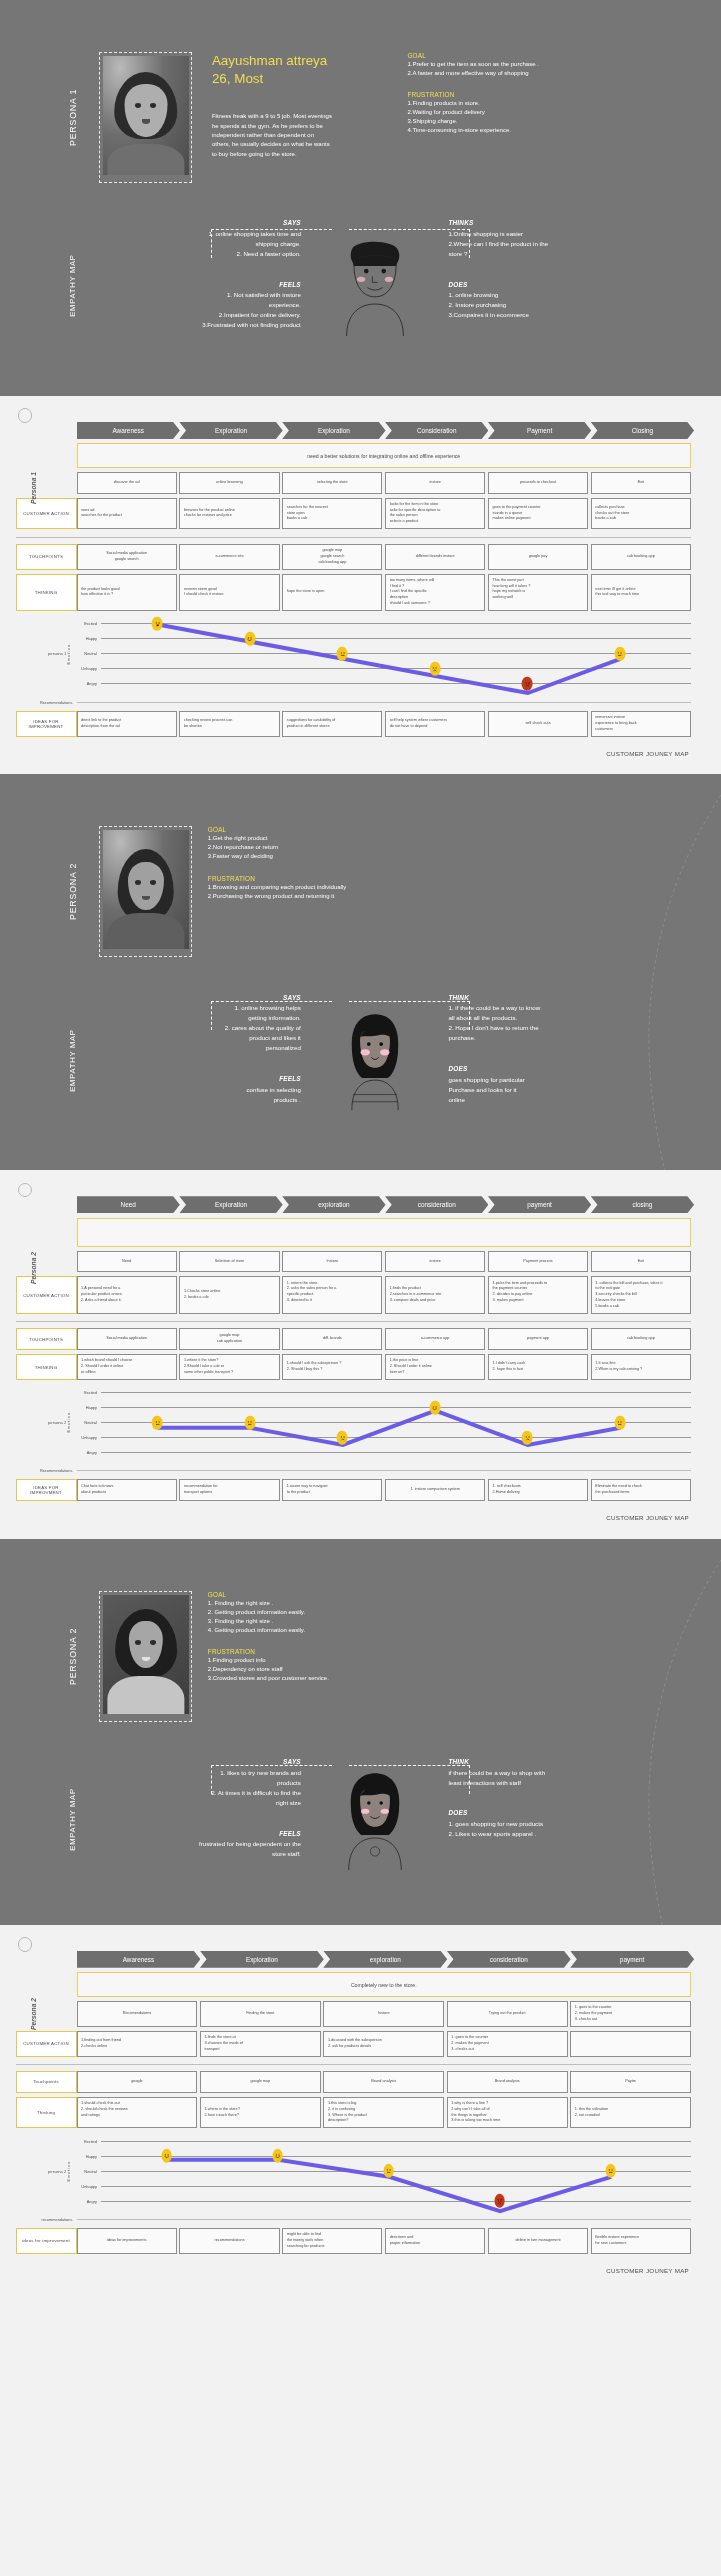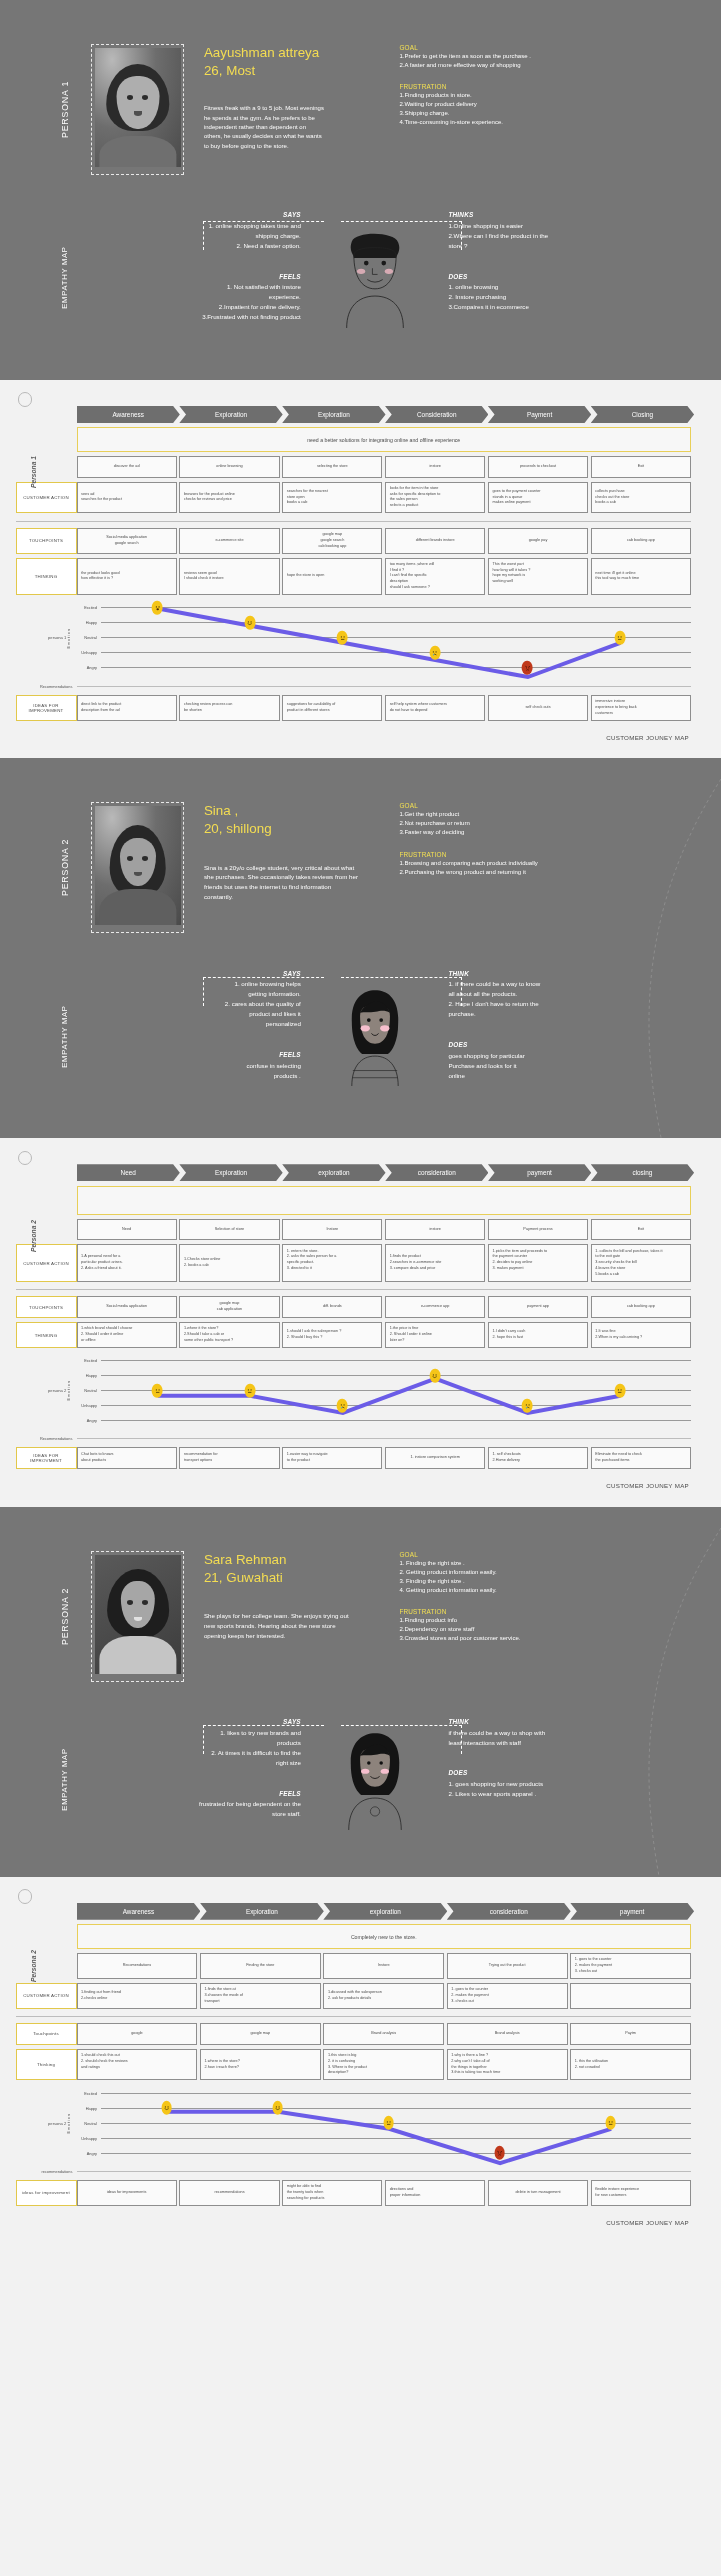--- a/index.html
+++ b/index.html
@@ -10,21 +10,21 @@
     color: #333;
   }
   .page { width: 721px; position: relative; }
 
   
   .persona-section {
     background: #767676;
     width: 721px;
     position: relative;
     overflow: hidden;
-    padding: 0;
+    padding: 8px;
   }
   .persona-block {
     position: relative;
     display: flex;
     padding: 44px 0 31px 0;
   }
   .vert-label {
     writing-mode: vertical-rl;
     transform: rotate(180deg);
     color: #fff;
@@ -639,27 +639,20 @@
         <div class="photo">
           <div class="bg"></div>
           <div class="hair" style="top:16%;height:60%;width:66%;background:#272727;"></div>
           <div class="face" style="top:27%;height:40%;width:42%;background:#a89e97;"></div>
           <div class="eye l" style="top:42%"></div>
             <div class="eye r" style="top:42%"></div>
           <div class="mouth" style="top:55%"></div>
           <div class="body" style="background:#5f5f5f;height:30%;"></div>
         </div>
       </div>
-      <div class="persona-name-col">
-        <div class="persona-name">
-          <div>Sina ,</div>
-          <div>20, shillong</div>
-        </div>
-        <div class="persona-bio wide">Sina is a 20y/o college student, very critical about what she purchases. She occasionally takes reviews from her friends but uses the internet to find information constantly.</div>
-      </div>
       <div class="persona-goals">
         <div class="gf-head">GOAL</div>
         <div class="gf-list">
           <div>1.Get the right product</div>
           <div>2.Not repurchase or return</div>
           <div>3.Faster way of deciding</div>
         </div>
         <div class="gf-head">FRUSTRATION</div>
         <div class="gf-list">
           <div>1.Browsing and comparing each product individually</div>
@@ -987,27 +980,20 @@
         <div class="photo">
           <div class="bg" style="background:linear-gradient(150deg,#5a5a5a,#3c3c3c);"></div>
           <div class="hair" style="top:12%;height:58%;width:72%;background:#1e1e1e;"></div>
           <div class="face" style="top:22%;height:40%;width:40%;background:#b0a49c;"></div>
           <div class="eye l" style="top:38%"></div>
             <div class="eye r" style="top:38%"></div>
           <div class="mouth" style="top:52%;background:#e8e1dc;"></div>
           <div class="body" style="background:#c9c4bd;height:32%;"></div>
         </div>
       </div>
-      <div class="persona-name-col">
-        <div class="persona-name">
-          <div>Sara Rehman</div>
-          <div>21, Guwahati</div>
-        </div>
-        <div class="persona-bio wide">She plays for her college team. She enjoys trying out new sports brands. Hearing about the new store opening keeps her interested.</div>
-      </div>
       <div class="persona-goals">
         <div class="gf-head">GOAL</div>
         <div class="gf-list">
           <div>1. Finding the right size .</div>
           <div>2. Getting product information easily.</div>
           <div>3. Finding the right size .</div>
           <div>4. Getting product information easily.</div>
         </div>
         <div class="gf-head">FRUSTRATION</div>
         <div class="gf-list">

